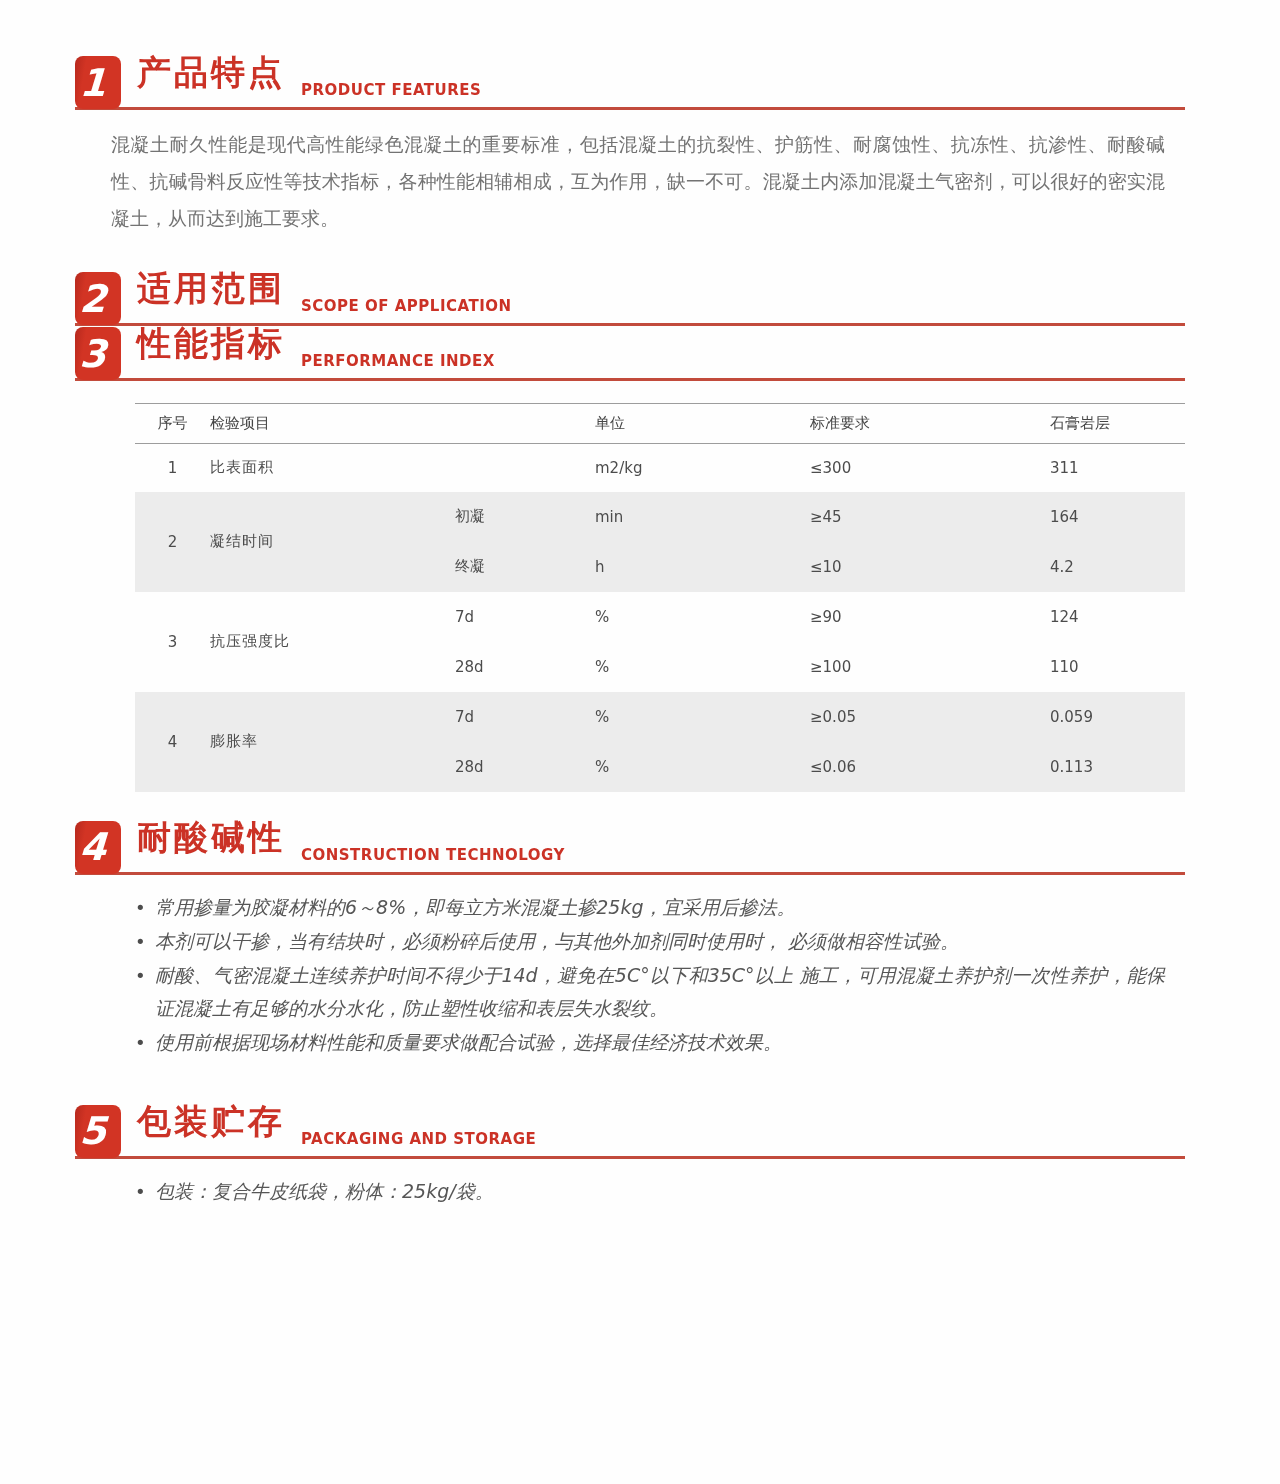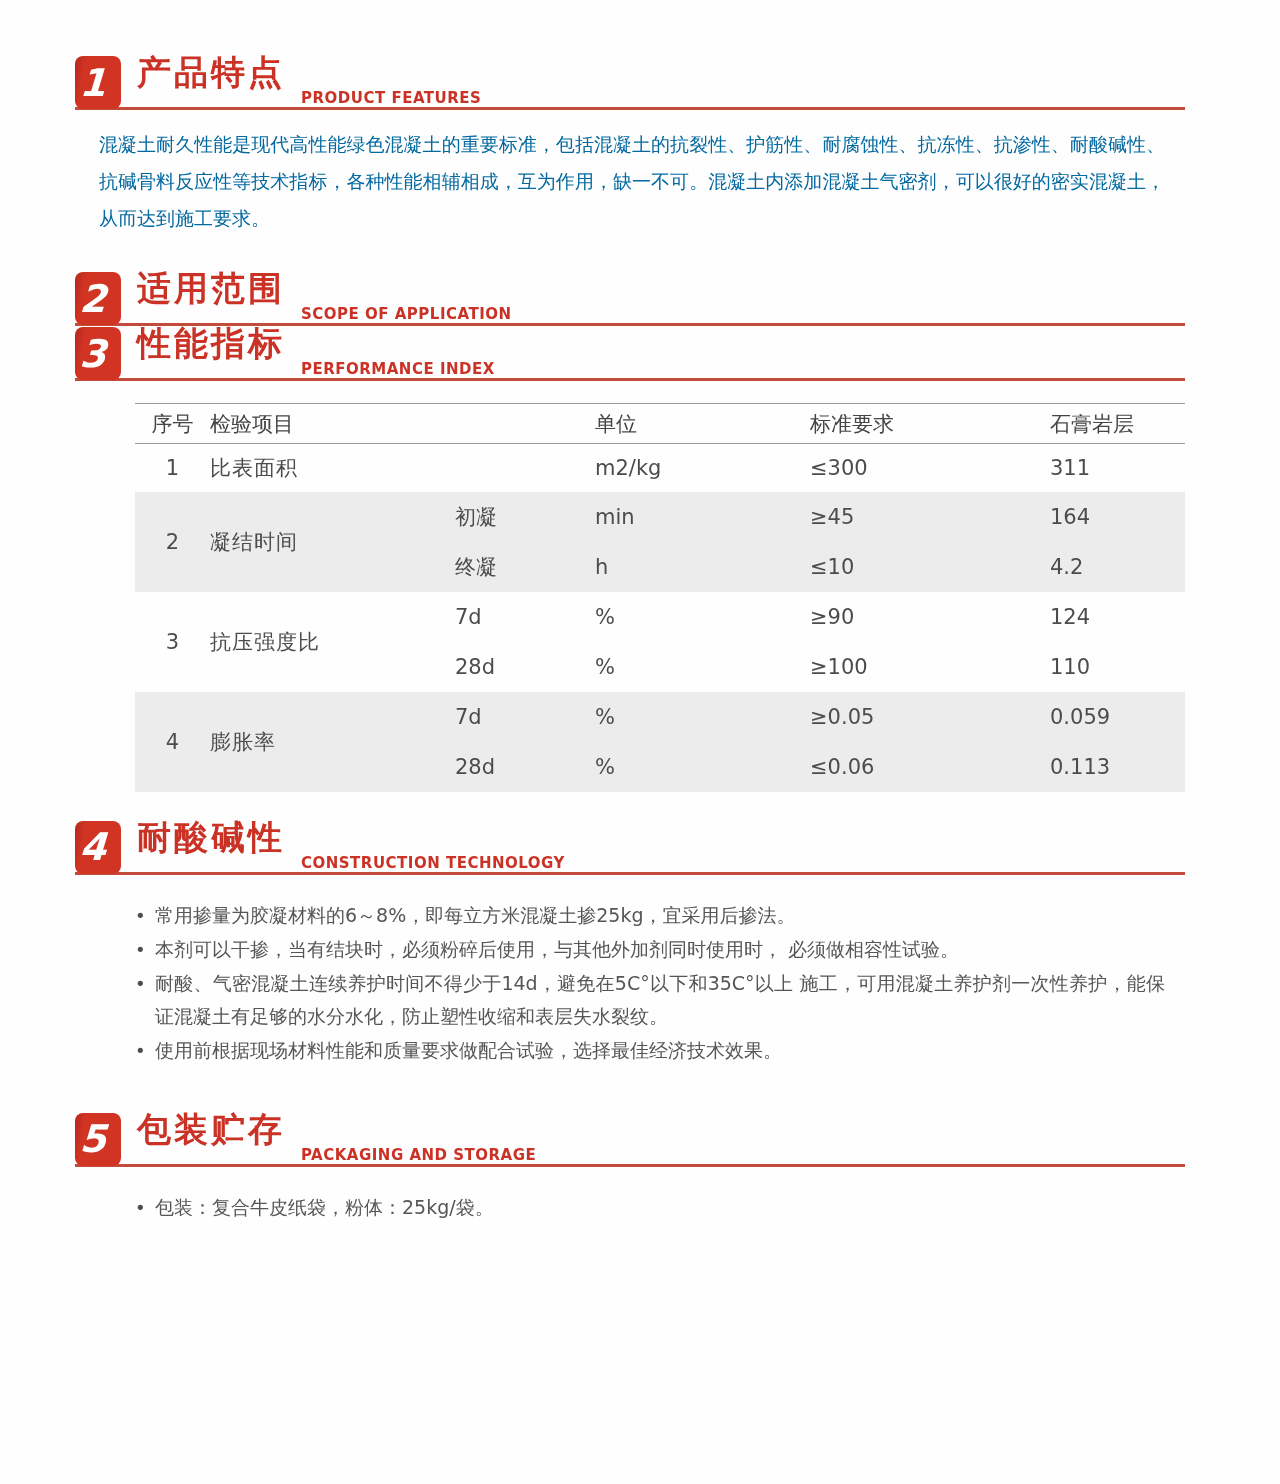--- a/index.html
+++ b/index.html
@@ -36,47 +36,47 @@
     color:#ffffff;font-size:38px;font-weight:bold;font-style:italic;
     transform:skewX(-6deg) translateX(-2px);
     line-height:1;
   }
   .title-zh{
     color:var(--accent);font-size:34px;font-weight:bold;
     letter-spacing:3px;line-height:1;padding-bottom:18px;
   }
   .title-en{
     color:var(--accent);font-size:15px;font-weight:600;
-    letter-spacing:.5px;line-height:1;padding-bottom:1px;
+    letter-spacing:.5px;line-height:1;padding-bottom:9px;
   }
 
   
   .para{
-    margin:16px 20px 34px 24px;
+    margin:16px 20px 34px 36px;
     font-size:19px;line-height:37px;
-    text-align:justify;color:#0369a1;
+    text-align:justify;color:#737373;
   }
   .para-tight{margin-bottom:28px;}
 
   
   .tbl-wrap{margin:22px 0 28px 60px;}
-  table{width:1050px;border-collapse:collapse;table-layout:fixed;font-size:21px;color:#4c4c4c;}
+  table{width:1050px;border-collapse:collapse;table-layout:fixed;font-size:15px;color:#4c4c4c;}
   col.c-no{width:75px;} col.c-item{width:225px;} col.c-sub{width:140px;}
   col.c-unit{width:215px;} col.c-std{width:240px;} col.c-res{width:155px;}
   thead tr{border-top:1px solid #9d9d9d;border-bottom:1px solid #9d9d9d;}
   thead th{font-weight:normal;height:40px;text-align:left;vertical-align:middle;color:#454545;}
   th.c-no,td.c-no{text-align:center;}
   th.c-sub,td.c-sub, th.c-unit,td.c-unit, th.c-std,td.c-std, th.c-res,td.c-res{padding-left:20px;}
   tbody td{height:50px;vertical-align:middle;}
   tr.first td{height:48px;}
   tr.shade td{background:var(--shade);}
   td.c-item{letter-spacing:1px;}
 
   
-  .bullets{margin:24px 20px 0 58px;list-style:none;}
+  .bullets{margin:16px 20px 0 58px;list-style:none;font-style:italic;}
   .bullets li{
     position:relative;padding-left:22px;
     font-size:19px;line-height:33px;margin-bottom:1px;
     text-align:justify;color:#565656;
   }
   .bullets li::before{
     content:"•";position:absolute;left:2px;top:0;
     color:#4c4c4c;font-size:18px;
   }
   .sec-gap-lg{height:44px;}

